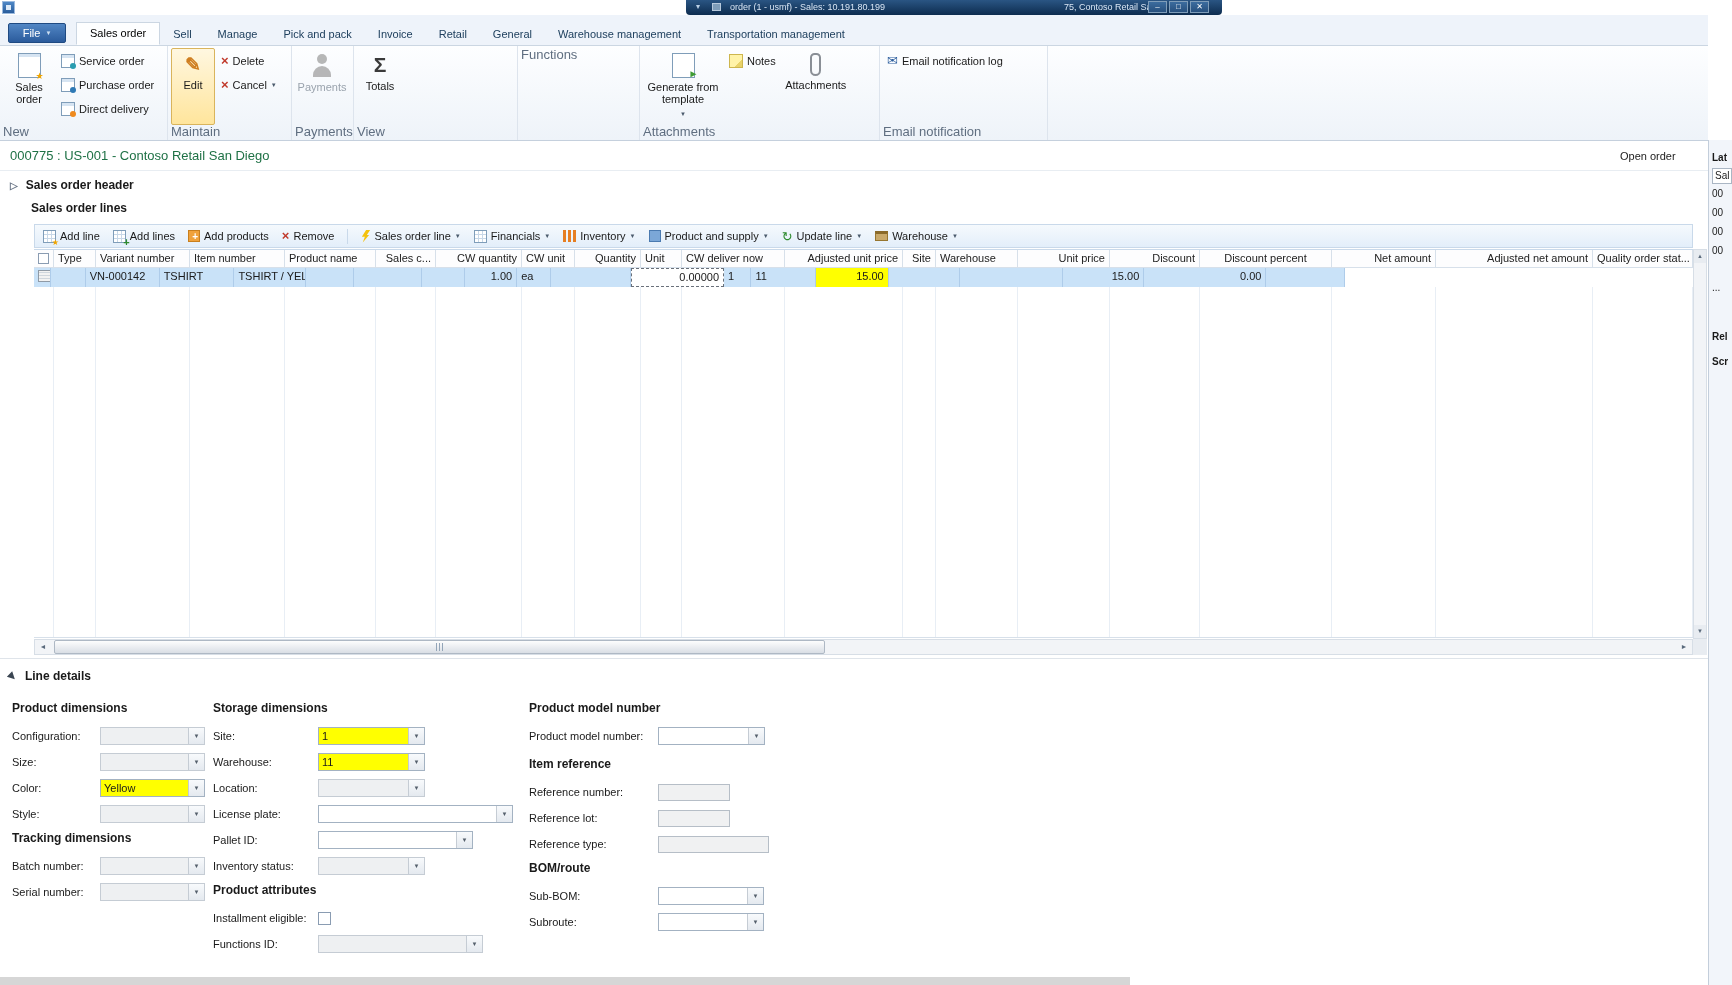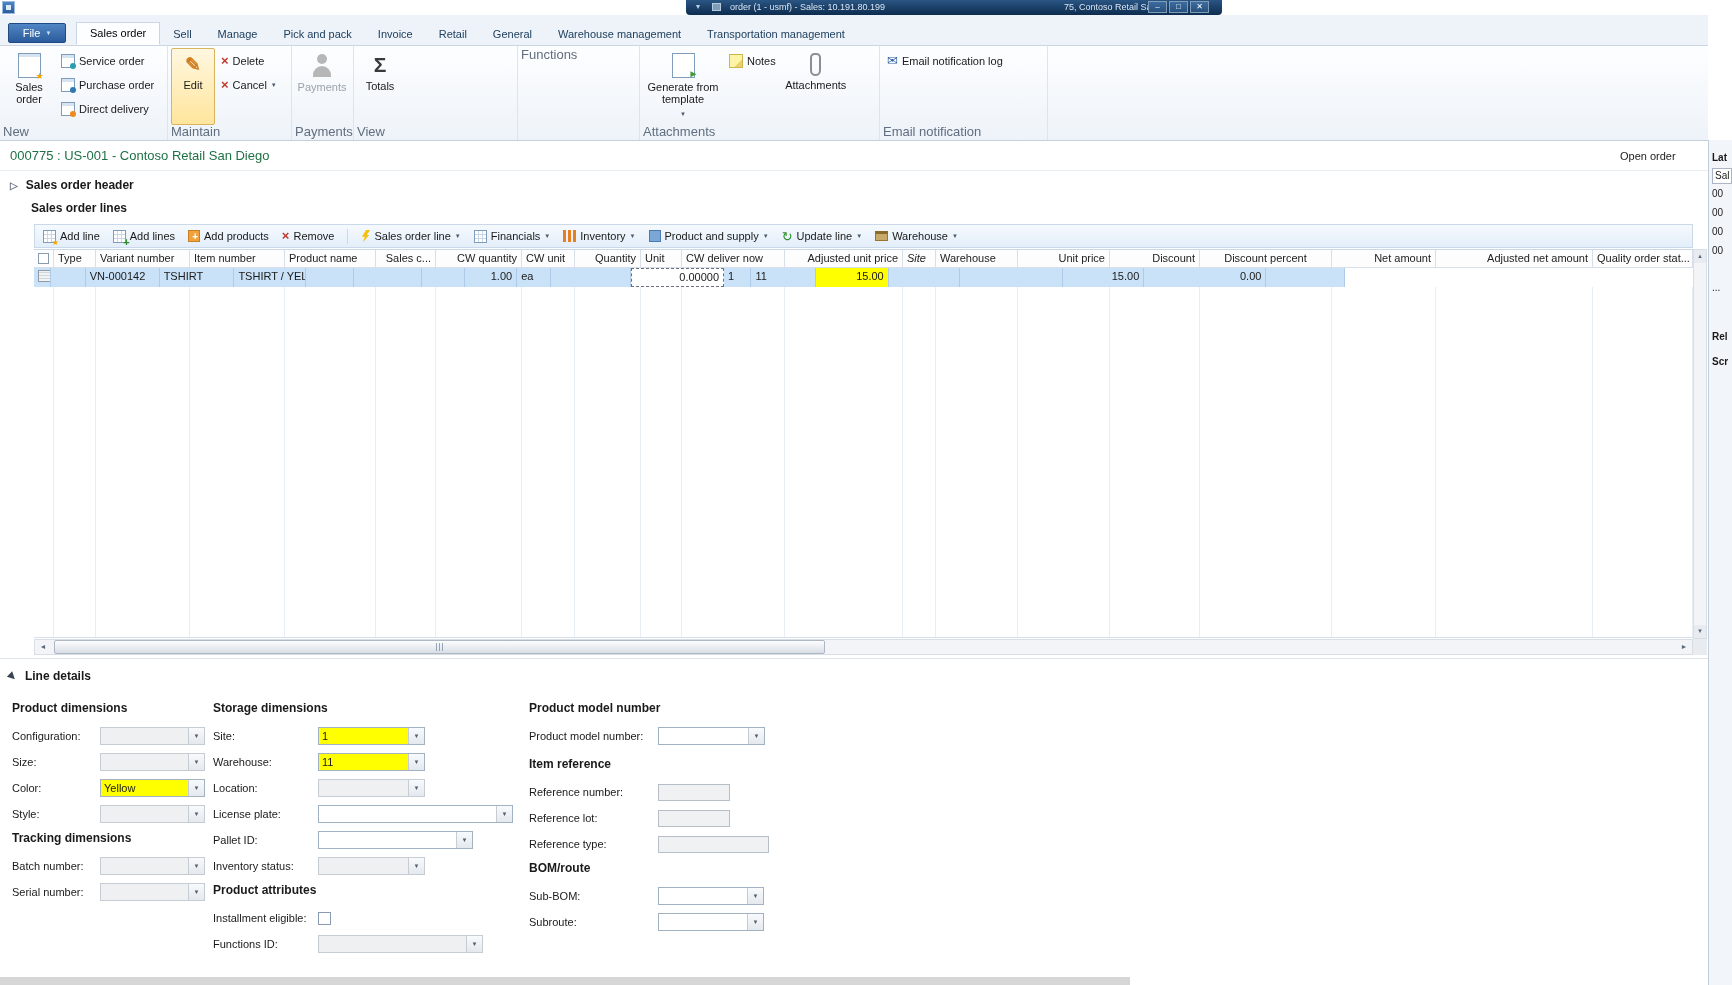--- a/index.html
+++ b/index.html
@@ -360,21 +360,21 @@
     <div class="gh-cell" style="width: 94px; text-align: left;">Variant number</div>
     <div class="gh-cell" style="width: 95px; text-align: left;">Item number</div>
     <div class="gh-cell" style="width: 91px; text-align: left;">Product name</div>
     <div class="gh-cell" style="width: 60px; text-align: right;">Sales c...</div>
     <div class="gh-cell" style="width: 86px; text-align: right;">CW quantity</div>
     <div class="gh-cell" style="width: 53px; text-align: left;">CW unit</div>
     <div class="gh-cell" style="width: 66px; text-align: right;">Quantity</div>
     <div class="gh-cell" style="width: 41px; text-align: left;">Unit</div>
     <div class="gh-cell" style="width: 103px; text-align: left;">CW deliver now</div>
     <div class="gh-cell" style="width: 118px; text-align: right;">Adjusted unit price</div>
-    <div class="gh-cell" style="width: 33px; text-align: left; font-style: italic;">Site</div>
+    <div class="gh-cell" style="width: 33px; text-align: right;">Site</div>
     <div class="gh-cell" style="width: 82px; text-align: left;">Warehouse</div>
     <div class="gh-cell" style="width: 92px; text-align: right;">Unit price</div>
     <div class="gh-cell" style="width: 90px; text-align: right;">Discount</div>
     <div class="gh-cell" style="width: 132px; text-align: center;">Discount percent</div>
     <div class="gh-cell" style="width: 104px; text-align: right;">Net amount</div>
     <div class="gh-cell" style="width: 157px; text-align: right;">Adjusted net amount</div>
     <div class="gh-cell" style="width: 100px; text-align: left;">Quality order stat...</div>
   </div>
 <div class="grid-row" style="background: rgb(201, 226, 248);">
     <div class="gr-cell" style="width: 20px; text-align: left;"><span class="rowsel"></span></div>

